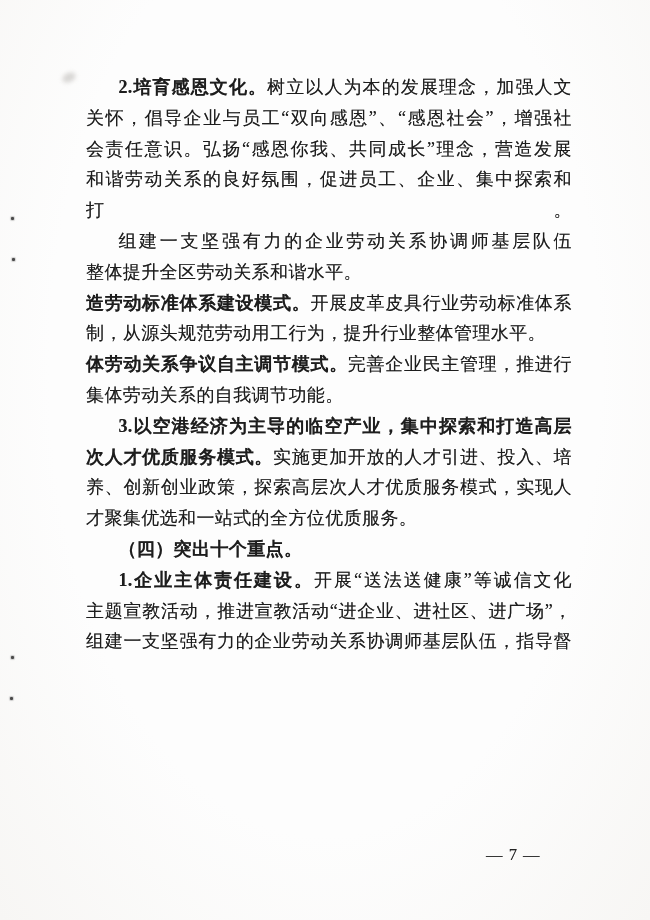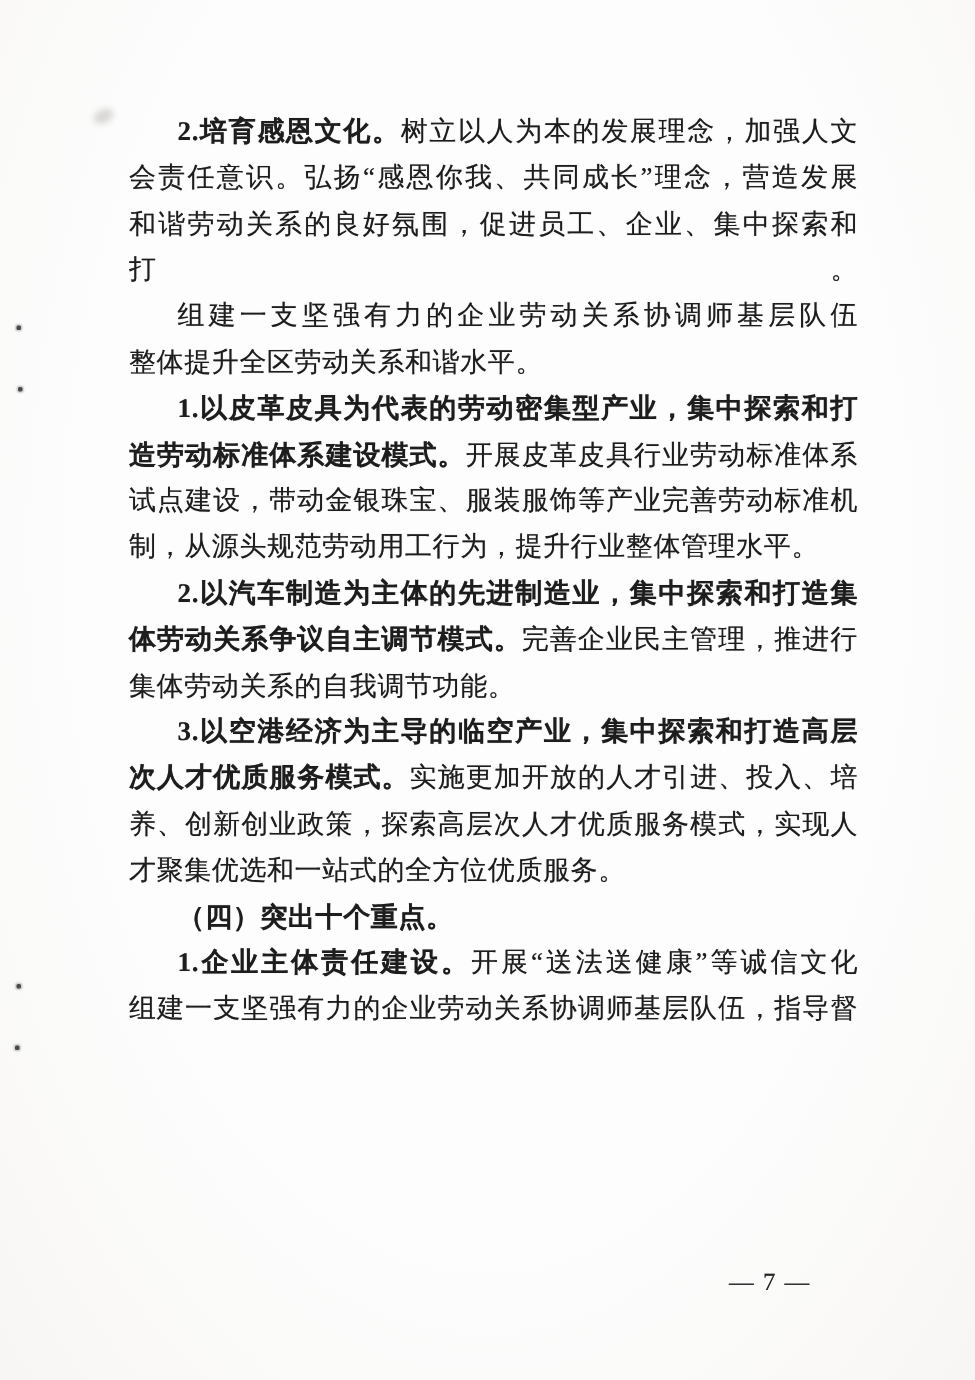--- a/index.html
+++ b/index.html
@@ -73,35 +73,34 @@
 
   <div class="smudge"></div>
 
   <div class="speck" style="left:11px; top:217px;"></div>
   <div class="speck" style="left:12px; top:258px;"></div>
   <div class="speck" style="left:11px; top:656px;"></div>
   <div class="speck" style="left:10px; top:697px;"></div>
 
   <div class="doc-body">
       <div class="ln ind fill"><b>2.培育感恩文化。</b><span>树立以人为本的发展理念，加强人文</span></div>
+      <div class="ln fill"><span>关怀，倡导企业与员工“双向感恩”、“感恩社会”，增强社</span></div>
       <div class="ln fill"><span>会责任意识。弘扬“感恩你我、共同成长”理念，营造发展</span></div>
       <div class="ln fill"><span>和谐劳动关系的良好氛围，促进员工、企业、集中探索和打。</span></div>
       <div class="ln ind fill"><span>组建一支坚强有力的企业劳动关系协调师基层队伍</span></div>
       <div class="ln"><span>整体提升全区劳动关系和谐水平。</span></div>
-      <div class="ln ind fill"><b>1.以皮革皮具为代表的劳动密集型产业，集中探索和打</b></div>
       <div class="ln fill"><b>造劳动标准体系建设模式。</b><span>开展皮革皮具行业劳动标准体系</span></div>
-      <div class="ln fill"><span>试点建设，带动金银珠宝、服装服饰等产业完善劳动标准机</span></div>
       <div class="ln"><span>制，从源头规范劳动用工行为，提升行业整体管理水平。</span></div>
-      <div class="ln ind fill"><b>2.以汽车制造为主体的先进制造业，集中探索和打造集</b></div>
       <div class="ln fill"><b>体劳动关系争议自主调节模式。</b><span>完善企业民主管理，推进行</span></div>
       <div class="ln"><span>集体劳动关系的自我调节功能。</span></div>
       <div class="ln ind fill"><b>3.以空港经济为主导的临空产业，集中探索和打造高层</b></div>
       <div class="ln fill"><b>次人才优质服务模式。</b><span>实施更加开放的人才引进、投入、培</span></div>
       <div class="ln fill"><span>养、创新创业政策，探索高层次人才优质服务模式，实现人</span></div>
       <div class="ln"><span>才聚集优选和一站式的全方位优质服务。</span></div>
       <div class="ln ind"><b>（四）突出十个重点。</b></div>
       <div class="ln ind fill"><b>1.企业主体责任建设。</b><span>开展“送法送健康”等诚信文化</span></div>
+      <div class="ln fill"><span>主题宣教活动，推进宣教活动“进企业、进社区、进广场”，</span></div>
       <div class="ln fill"><span>组建一支坚强有力的企业劳动关系协调师基层队伍，指导督</span></div>
     </div>
 
   <div class="page-number">— 7 —</div>
 
 </div>
 
 </body></html>

